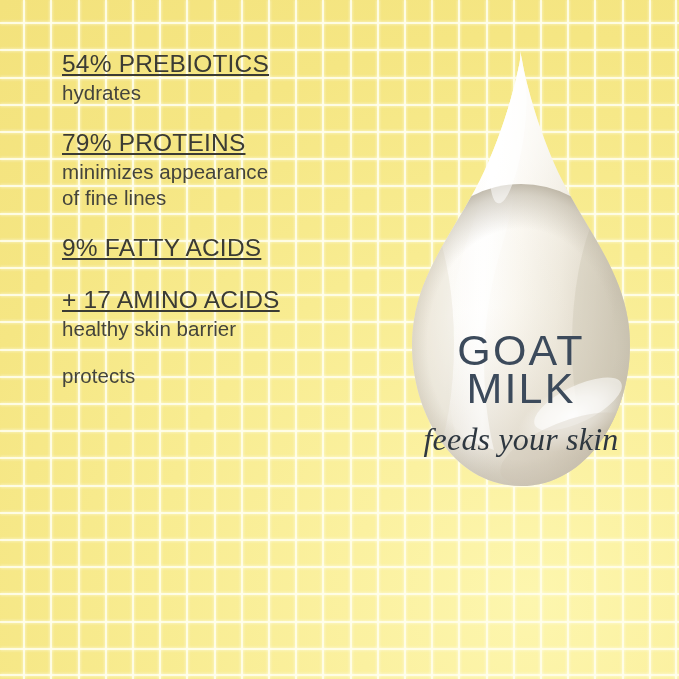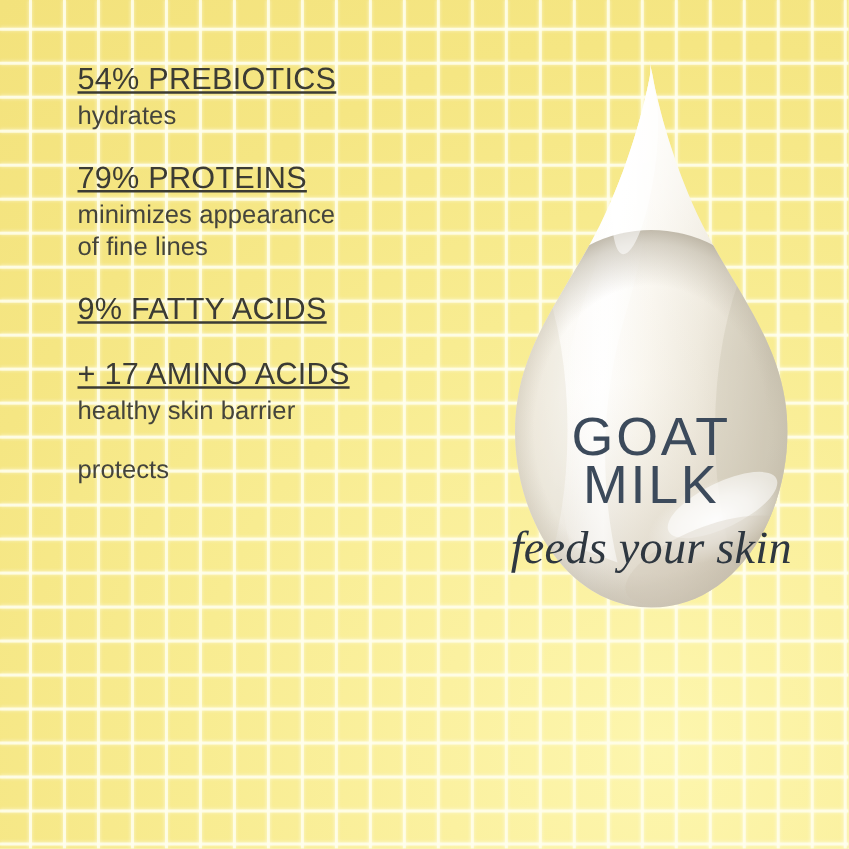--- a/index.html
+++ b/index.html
@@ -125,21 +125,21 @@
     color: #3c4a5b;
     font-weight: 400;
     margin: 0;
   }
   .brand-tagline {
     position: absolute;
     top: 379px;
     left: 0; right: 0;
     font-family: "Liberation Serif", "DejaVu Serif", serif;
     font-style: italic;
-    font-size: 37px;
+    font-size: 32px;
     line-height: 32px;
     letter-spacing: 0.2px;
     color: #2e3740;
     margin: 0;
   }
 </style>
 </head>
 <body>
 
 <div id="canvas">

